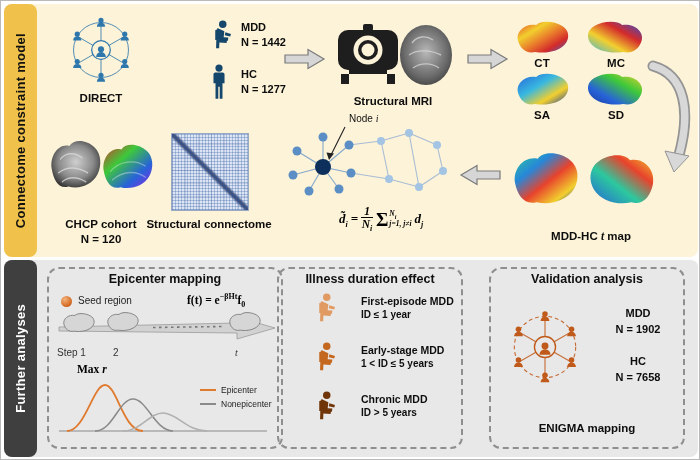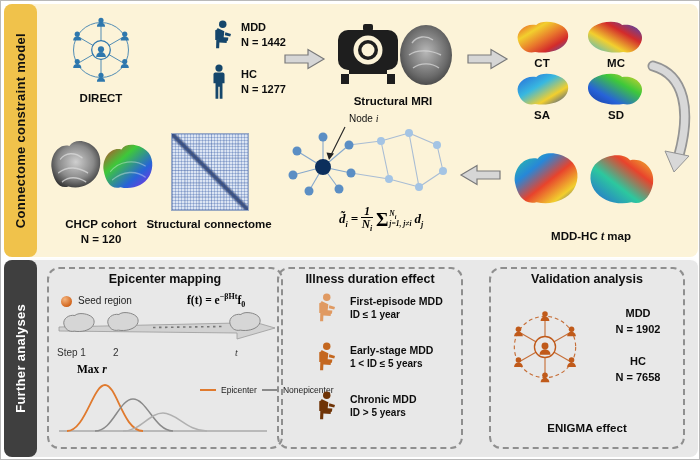--- a/index.html
+++ b/index.html
@@ -31,23 +31,23 @@
     background-image:
       repeating-linear-gradient(0deg, rgba(40,80,160,.28) 0 1px, transparent 1px 3px),
       repeating-linear-gradient(90deg, rgba(40,80,160,.28) 0 1px, transparent 1px 3px),
       repeating-linear-gradient(0deg, rgba(30,60,130,.15) 0 1px, transparent 1px 13px),
       repeating-linear-gradient(90deg, rgba(30,60,130,.15) 0 1px, transparent 1px 13px),
       linear-gradient(45deg, transparent 46.5%, rgba(15,35,85,.75) 49%, rgba(15,35,85,.75) 51%, transparent 53.5%)}
   .seed-dot{width:11px;height:11px;border-radius:50%;background:radial-gradient(circle at 35% 30%, #f4b37c, #d2661e 70%, #a84c10)}
   .seed-lbl{font-size:10px;color:#222}
   .step-lbl{font-size:10px;color:#333;text-align:left}
   .maxr{font-family:"Liberation Serif","DejaVu Serif",serif;font-weight:bold;font-size:11.5px;color:#000}
-  .legend{display:flex;flex-direction:row;gap:4px}
+  .legend{display:flex;flex-direction:column;gap:4px}
   .legend-row{display:flex;align-items:center;gap:4px;font-size:8.5px;color:#222}
-  .ill-row{position:absolute;display:flex;align-items:center;gap:11px}
+  .ill-row{position:absolute;display:flex;align-items:center;gap:22px}
   .ill-text .t1{font-weight:bold;font-size:10.5px;line-height:14px}
   .ill-text .t2{font-weight:bold;font-size:10px;line-height:14px}
   .val-num{font-weight:bold;font-size:11px;line-height:16px;text-align:center}
   .it{font-style:italic;font-family:"Liberation Serif","DejaVu Serif",serif}
   .node-lbl{font-size:10px;font-weight:normal;color:#111}
 </style>
 </head>
 <body>
 
 <svg width="0" height="0" style="position:absolute" aria-hidden="true">
@@ -440,15 +440,15 @@
       </g>
   </svg>
   <div class="abs val-num" style="left:598px;top:304px;width:78px">
     <div>MDD</div>
     <div>N = 1902</div>
   </div>
   <div class="abs val-num" style="left:598px;top:352px;width:78px">
     <div>HC</div>
     <div>N = 7658</div>
   </div>
-  <div class="abs lbl" style="left:488px;top:420px;width:196px">ENIGMA effect</div>
+  <div class="abs lbl" style="left:488px;top:420px;width:196px">ENIGMA mapping</div>
 
 </div>
 
 </body></html>

